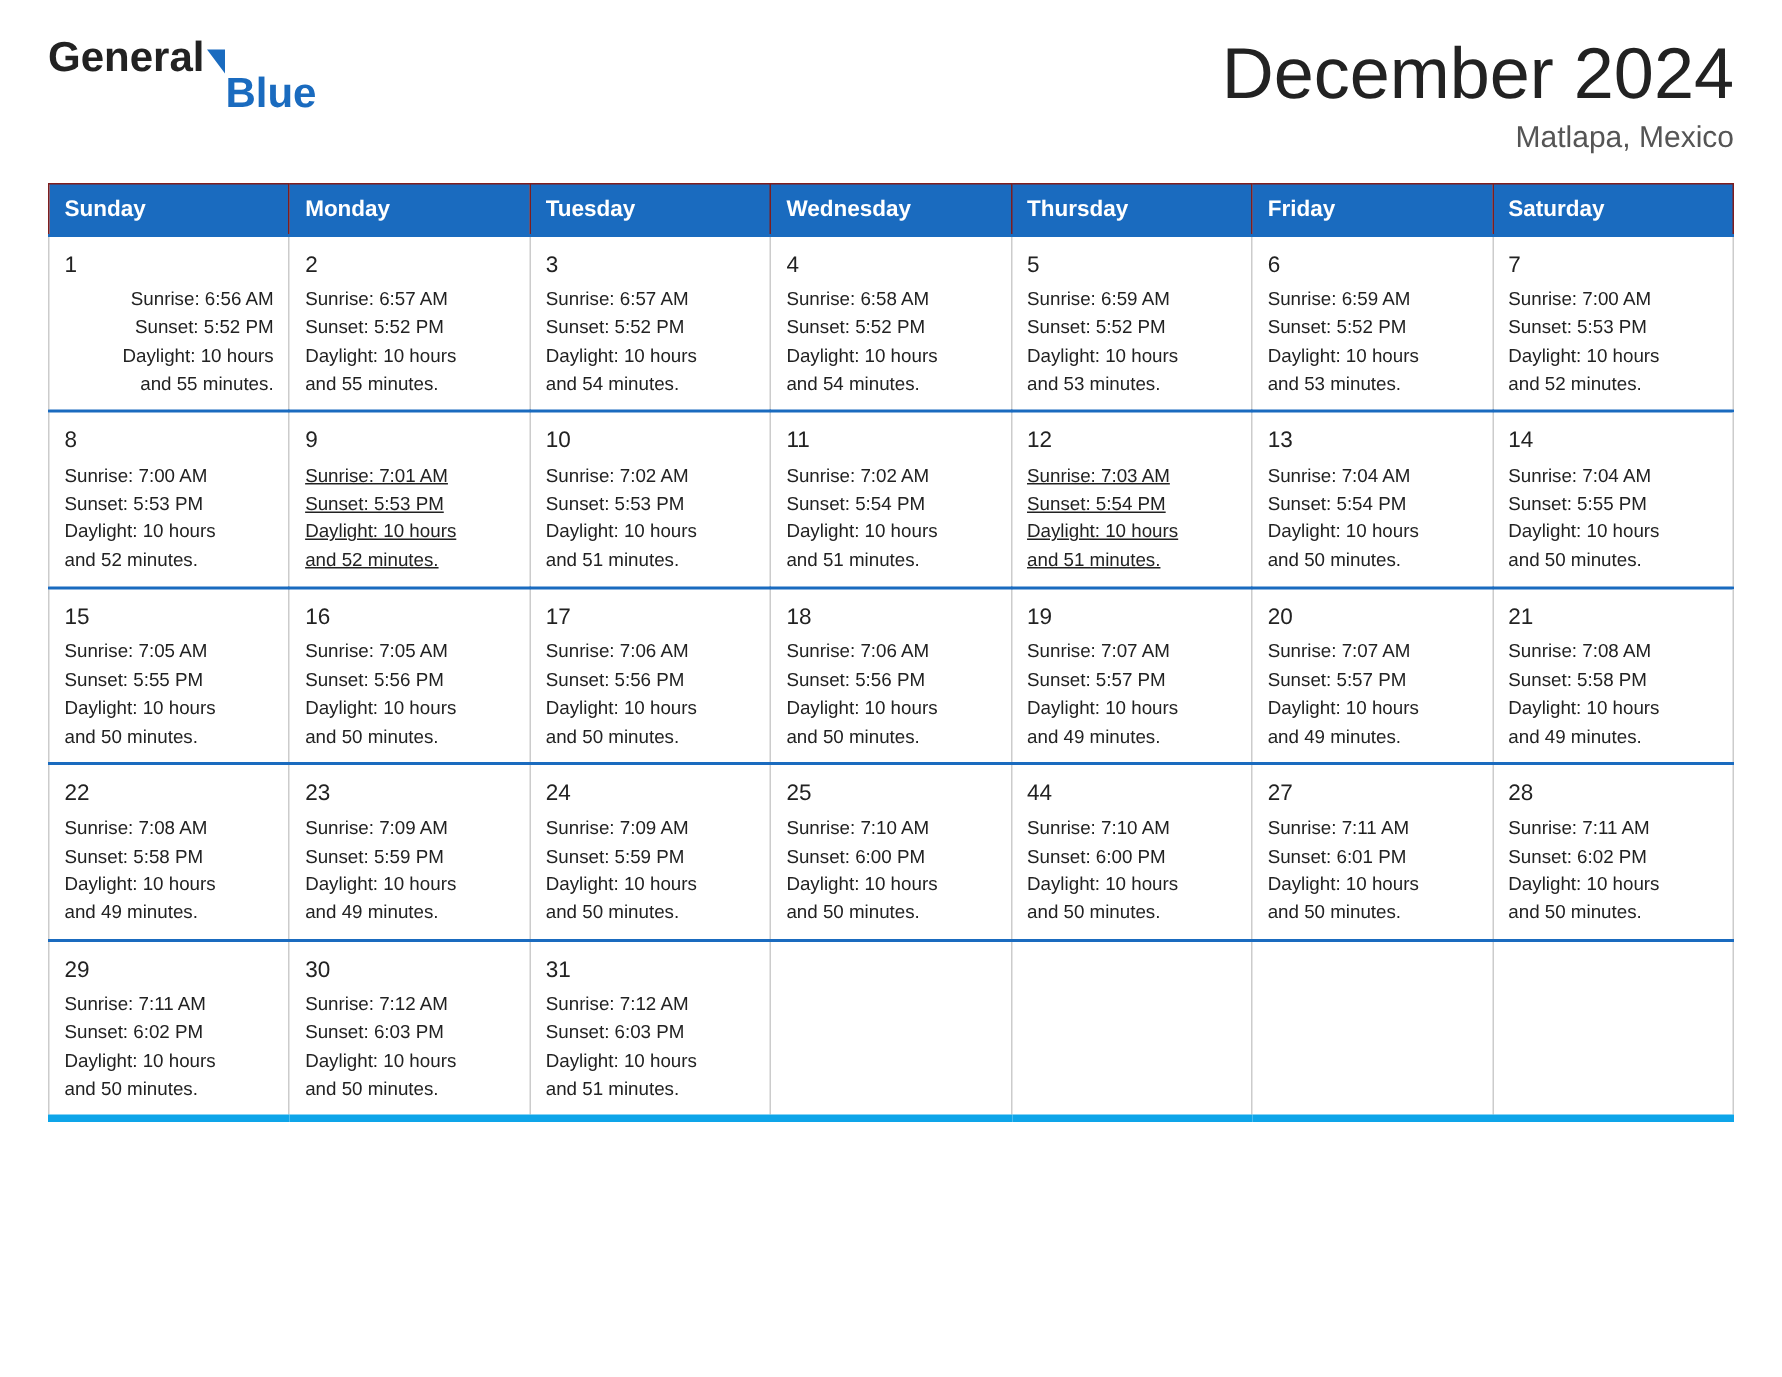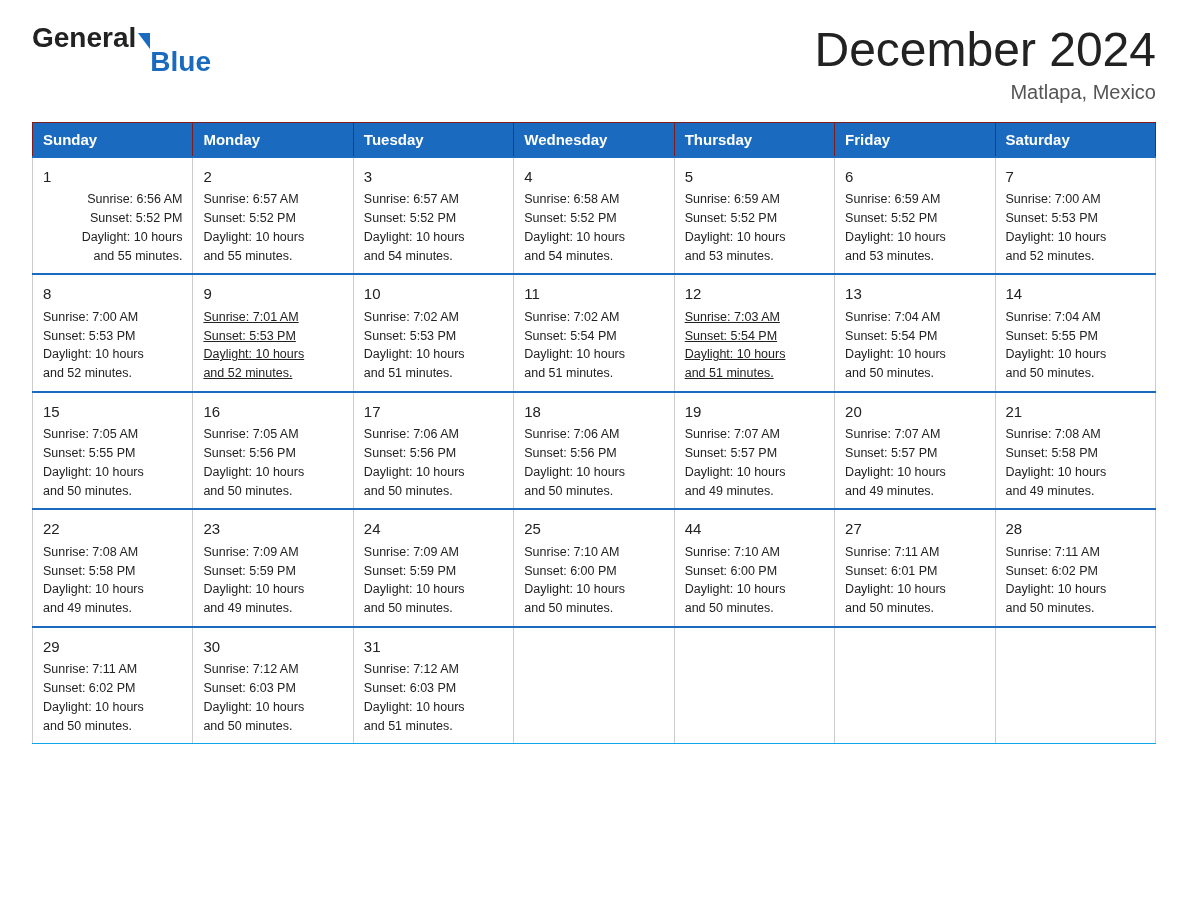--- a/index.html
+++ b/index.html
@@ -98,21 +98,21 @@
       font-size: 15px;
       font-weight: normal;
       display: block;
       margin-bottom: 2px;
     }
     .day-info {
       font-size: 12.5px;
       color: #222;
     }
     tbody tr:last-child td {
-      border-bottom: 1px solid #0ea5e9;
+      border-bottom: 5px solid #0ea5e9;
     }
   </style>
 </head>
 <body>
 
 <div class="header">
   <div class="logo">
     <div class="logo-line">
       <span class="logo-text logo-general">General</span>
       <span class="logo-arrow"></span>

